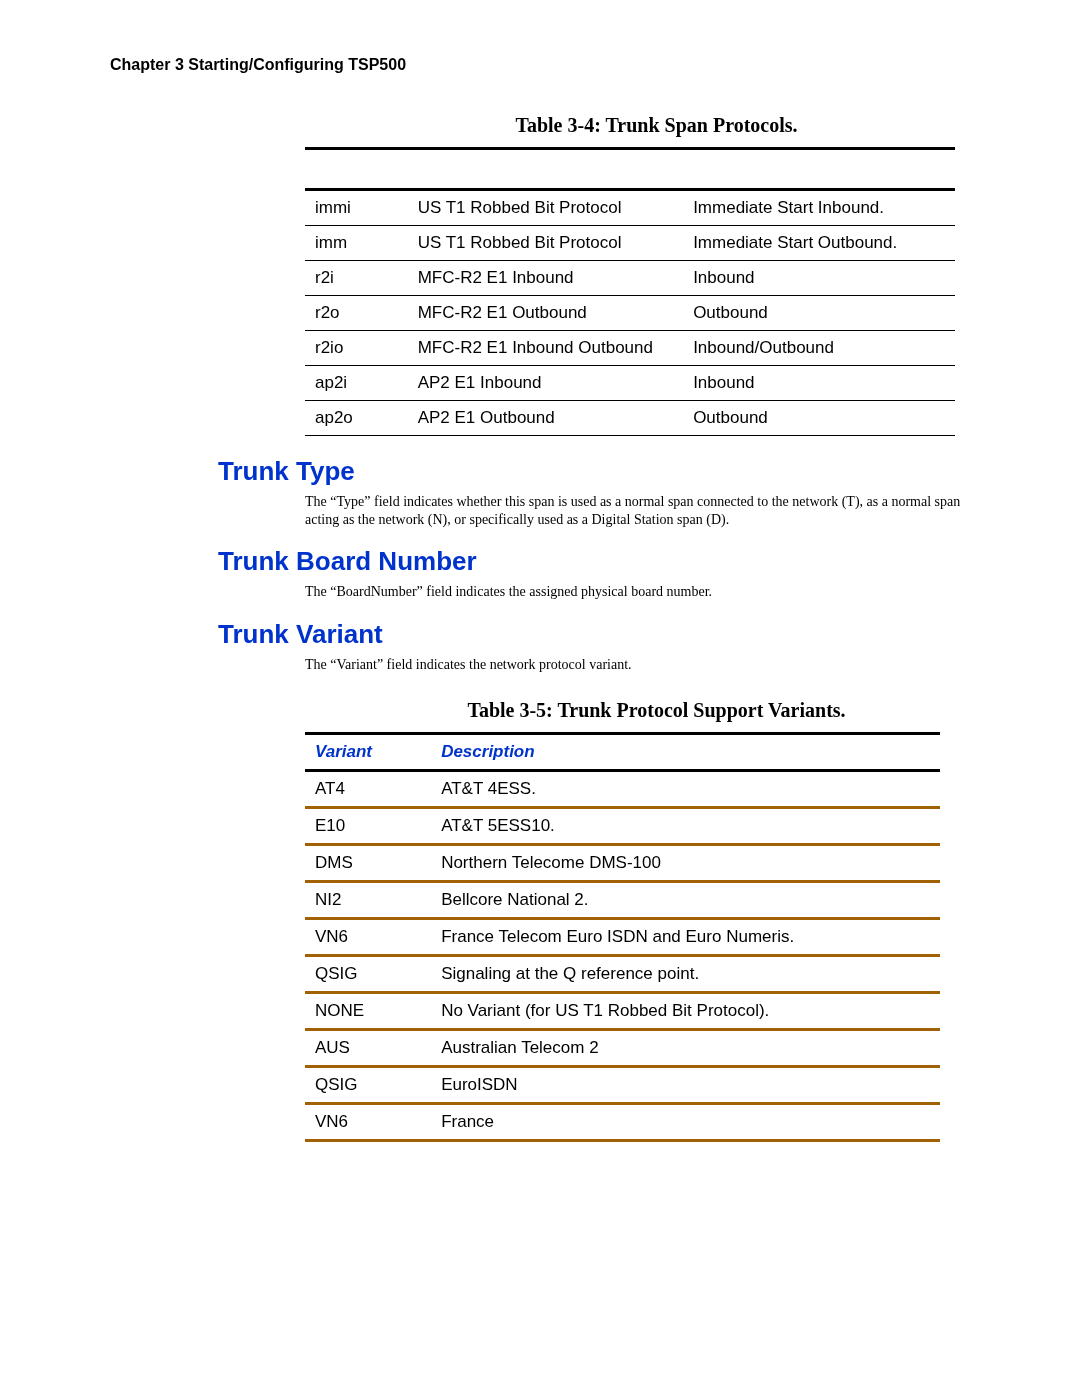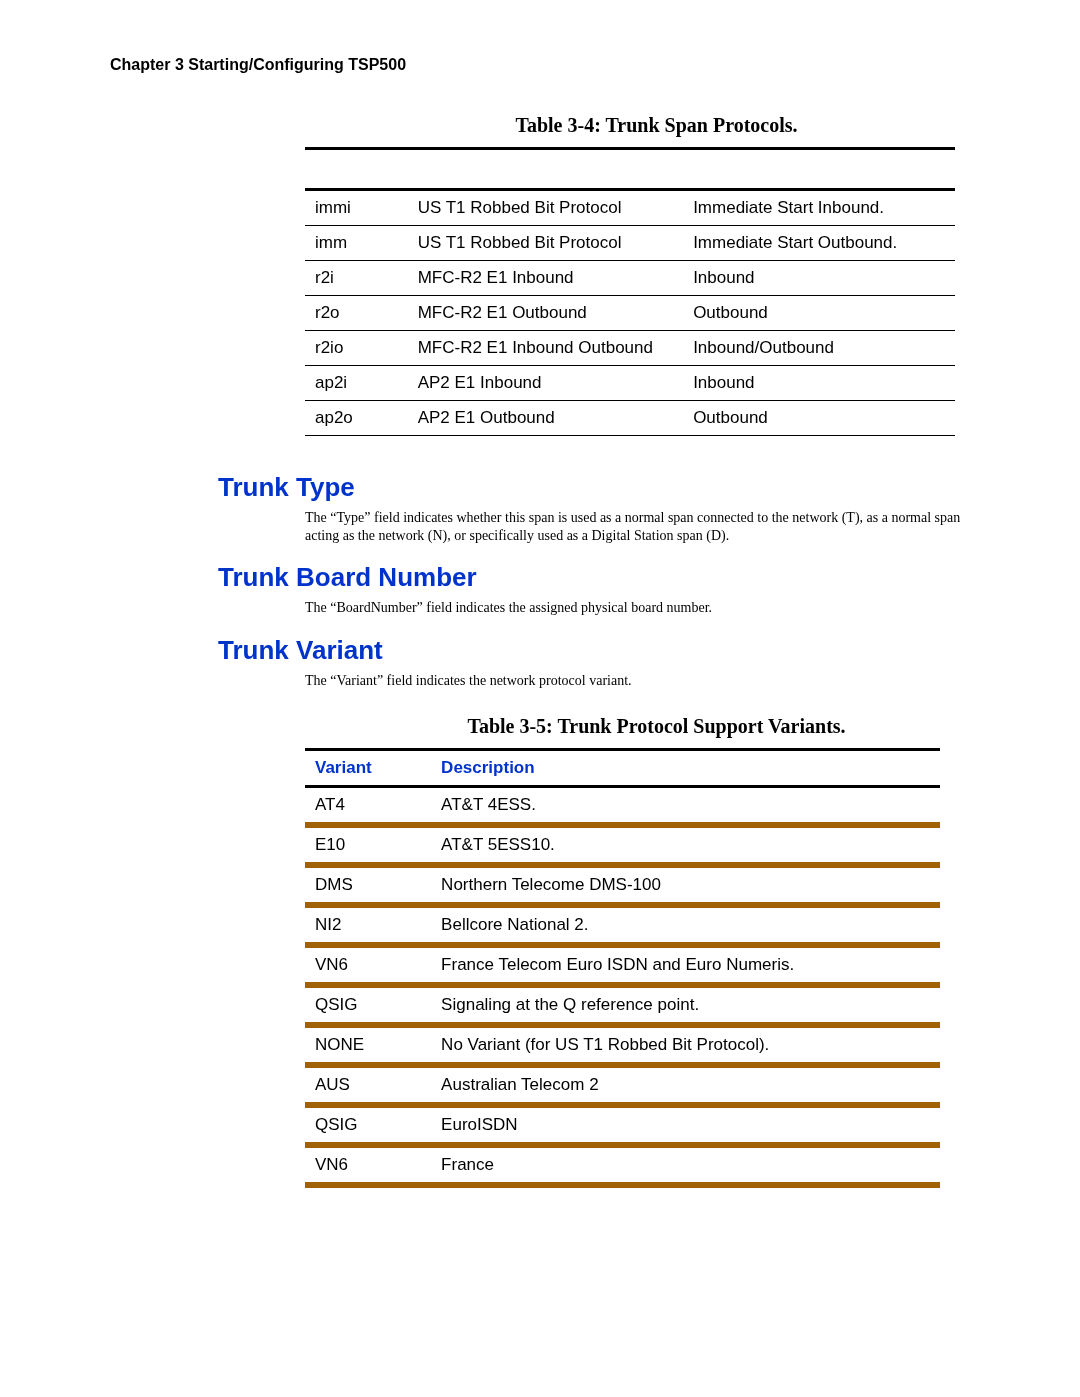--- a/index.html
+++ b/index.html
@@ -30,21 +30,21 @@
     margin: 0 0 10px 0;
   }
   .content-indent {
     margin-left: 195px;
   }
   table.t1 {
     border-collapse: collapse;
     width: 650px;
     font-family: Arial, Helvetica, sans-serif;
     font-size: 17px;
-    margin-bottom: 36px;
+    margin-bottom: 20px;
   }
   table.t1 td {
     padding: 7px 10px 7px 10px;
     border-bottom: 1px solid #000;
     vertical-align: top;
   }
   table.t1 thead td {
     border-top: 3px solid #000;
     border-bottom: 3px solid #000;
     height: 24px;
@@ -71,28 +71,29 @@
   table.t2 {
     border-collapse: collapse;
     width: 635px;
     font-family: Arial, Helvetica, sans-serif;
     font-size: 17px;
     margin-top: 6px;
   }
   table.t2 th, table.t2 td {
     text-align: left;
     padding: 7px 10px 7px 10px;
-    border-bottom: 6px solid #a16207;
+    border-bottom: 3px solid #a16207;
     vertical-align: top;
   }
   table.t2 th {
     border-top: 3px solid #000;
     border-bottom: 3px solid #000;
     color: #0033cc;
     font-weight: bold;
+    font-style: italic;
   }
   table.t2 .v0 { width: 110px; }
   table.t2 .v1 { width: 520px; }
 
   .footer {
     position: absolute;
     left: 110px;
     right: 110px;
     bottom: 36px;
     font-family: Arial, Helvetica, sans-serif;

